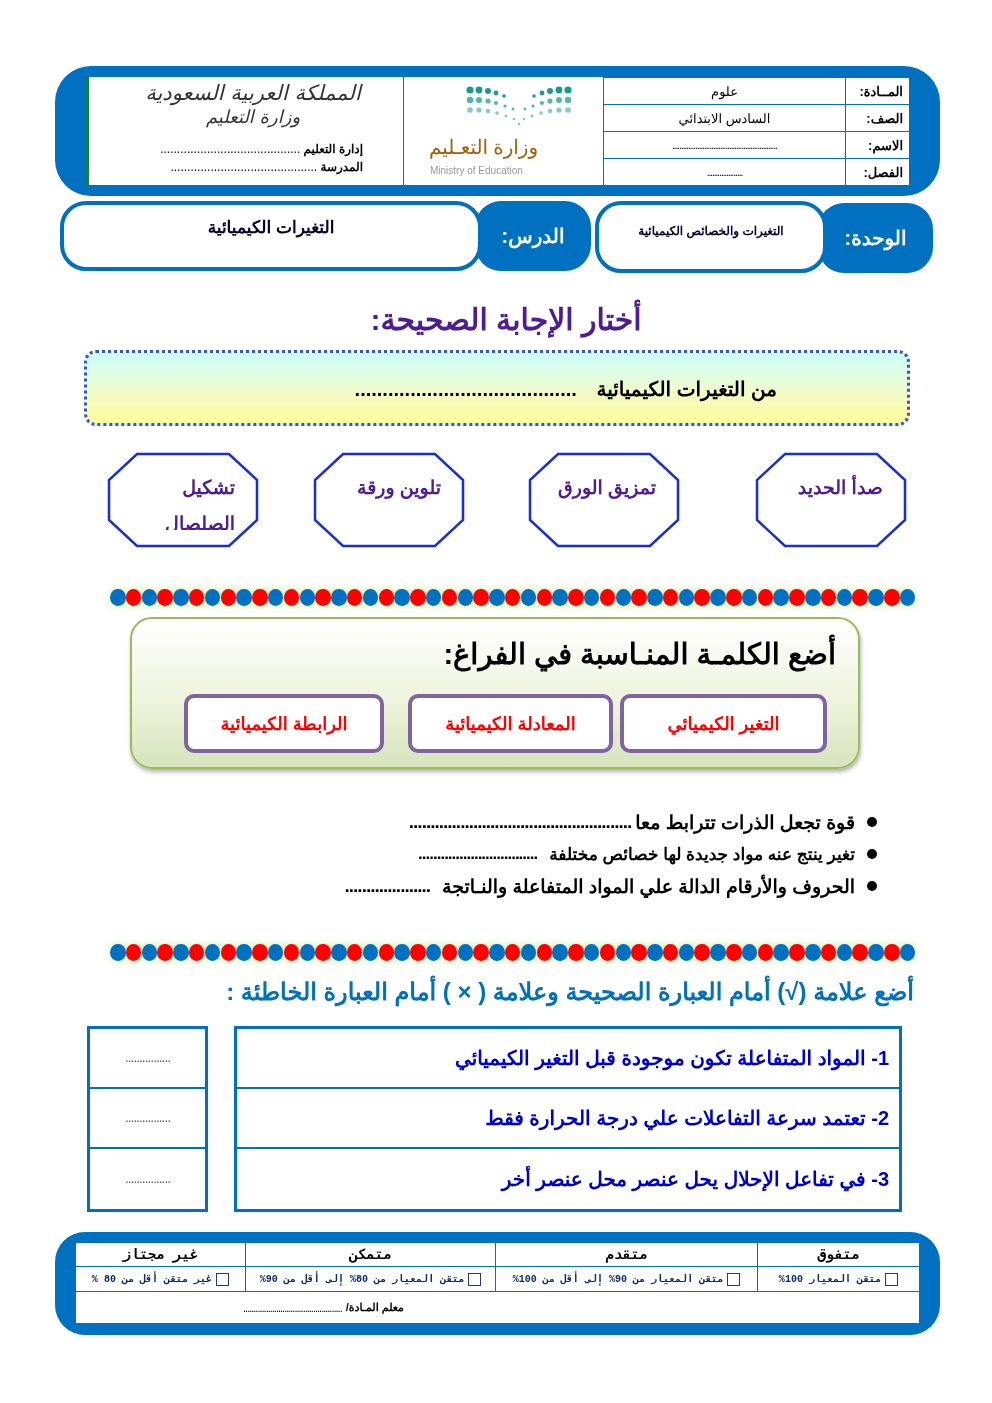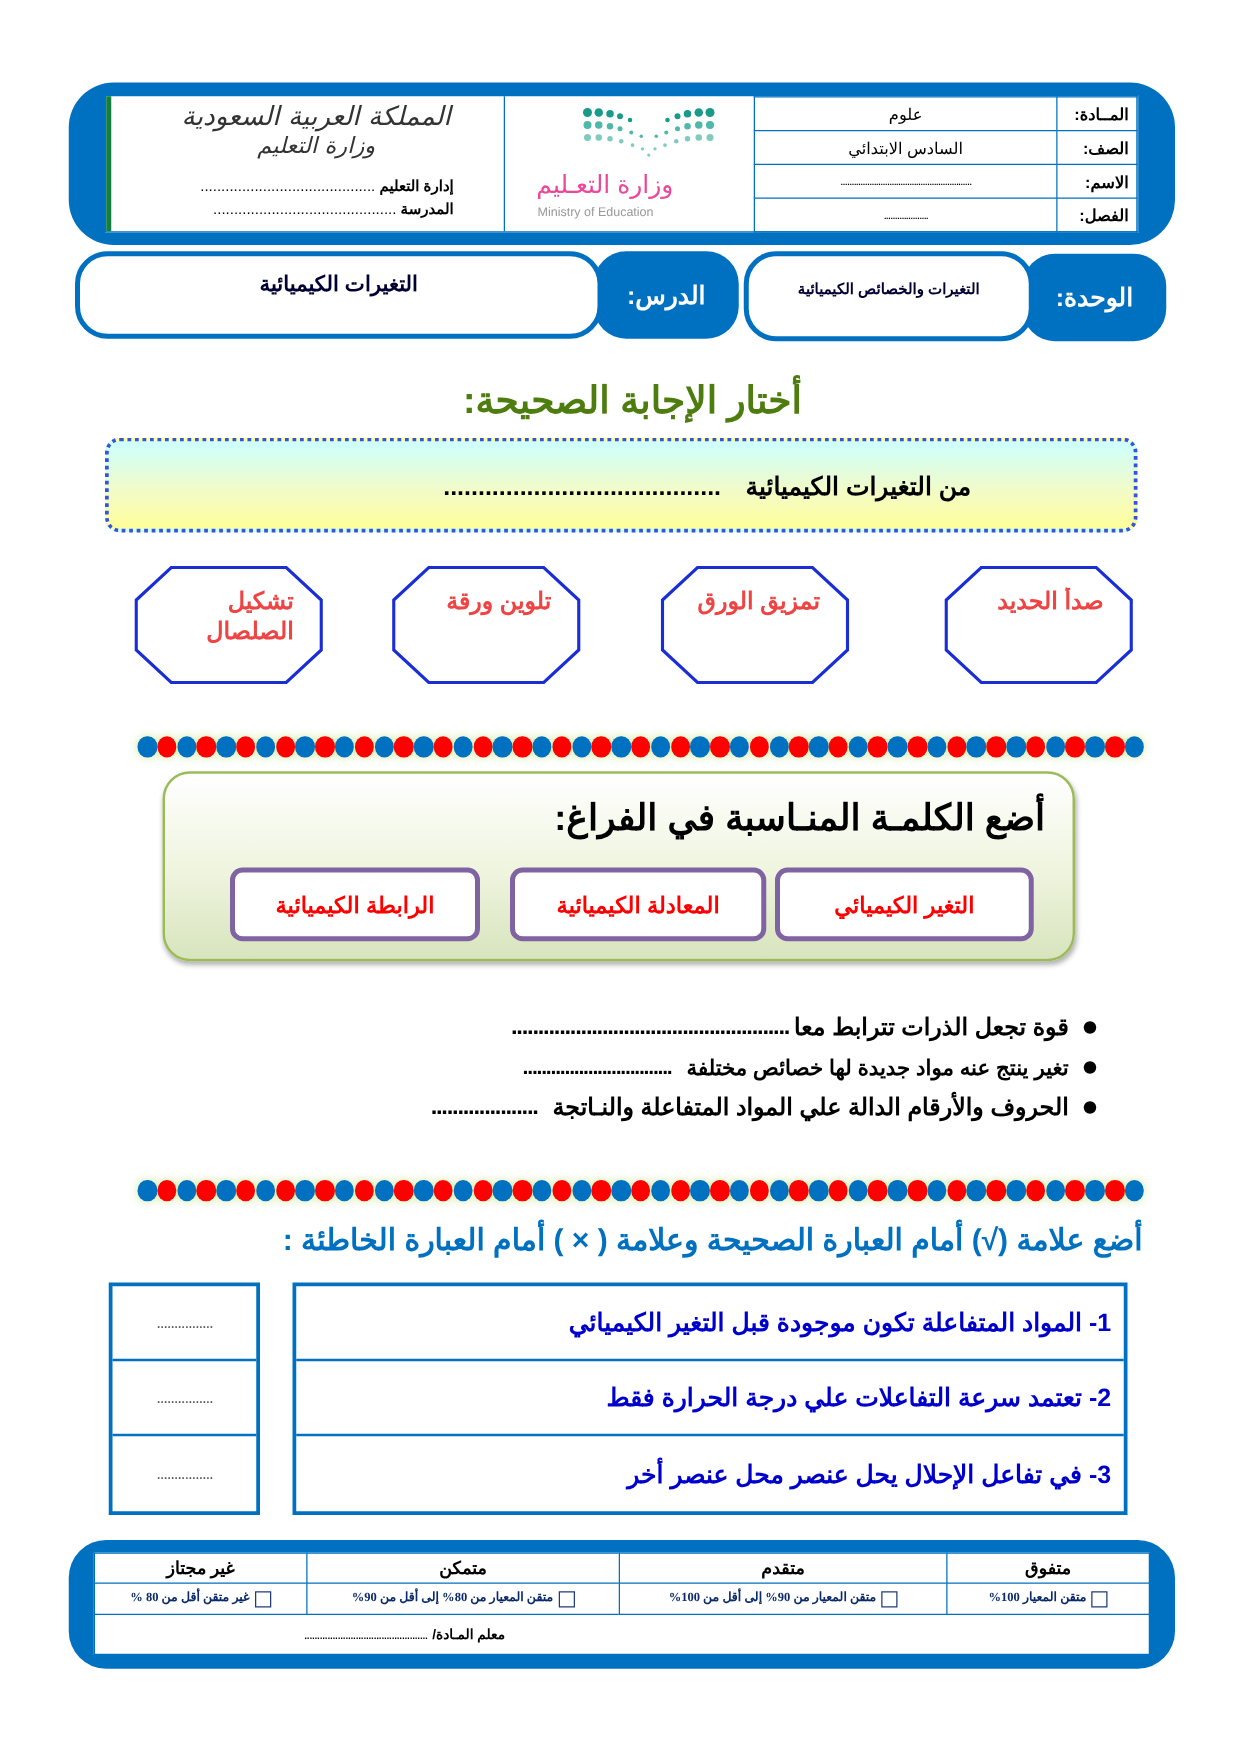--- a/index.html
+++ b/index.html
@@ -28,22 +28,22 @@
       position: absolute; right: 40px; font-size: 12px; font-weight: bold;
       font-family: "Liberation Sans", sans-serif; white-space: nowrap;
     }
     .kingdom-line .dots { font-weight: normal; letter-spacing: -1px; }
     .kl1 { top: 65px; }
     .kl2 { top: 83px; }
 
     .hdr-logo { width: 200px; height: 100%; position: relative; border-left: 1px solid #0070c0; }
     .logo-dots { position: absolute; left: 60px; top: 8px; }
     .logo-ar {
-      position: absolute; left: 25px; top: 58px; font-family: Liberation Sans, sans-serif;
-      font-size: 20px; color: #ec4899; direction: rtl;
+      position: absolute; left: 25px; top: 58px; font-family: Liberation Serif, serif;
+      font-size: 20px; color: #a16207; direction: rtl;
     }
     .logo-en {
       position: absolute; left: 26px; top: 88px; font-family: "Liberation Sans", sans-serif;
       font-size: 10px; color: #999; direction: ltr;
     }
 
     .hdr-info { flex: 1; height: 100%; }
     .info-table { width: 100%; height: 100%; border-collapse: collapse; }
     .info-table td {
       border: 1px solid #0070c0; font-family: "Liberation Sans", sans-serif; font-size: 13px;
@@ -65,42 +65,42 @@
       display: flex; justify-content: center;
     }
     .unit-pill { left: 818px; top: 203px; width: 115px; height: 70px; }
     .unit-value { left: 595px; top: 201px; width: 232px; height: 72px; font-size: 12px; align-items: center; padding-bottom: 12px; }
     .lesson-pill { left: 475px; top: 201px; width: 116px; height: 70px; }
     .lesson-value { left: 60px; top: 201px; width: 422px; height: 70px; font-size: 17px; padding-top: 12px; }
 
     
     .sec1-title {
       position: absolute; left: 0; top: 302px; width: 992px; text-align: center;
-      font-family: "Liberation Sans", sans-serif; font-weight: bold; font-size: 30px; color: #4d7c0f;
+      font-family: "Liberation Sans", sans-serif; font-weight: bold; font-size: 30px; color: #4c1d95;
       padding-left: 20px;
     }
     .question-box {
       position: absolute; left: 84px; top: 350px; width: 826px; height: 76px;
       border: 3px dotted #3355dd; border-radius: 12px;
       background: linear-gradient(to bottom, #ccffff 0%, #f4fbc4 60%, #ffff99 100%);
     }
     .question-text {
       position: absolute; right: 130px; top: 24px; font-family: "Liberation Sans", sans-serif;
       font-weight: bold; font-size: 20px; white-space: nowrap;
     }
     .question-text .dots { letter-spacing: -1px; margin-right: 14px; }
 
     .octagon {
       position: absolute; top: 452px; width: 152px; height: 96px; cursor: pointer;
     }
     .octagon svg { position: absolute; left: 0; top: 0; }
     .oct-label {
       position: absolute; right: 24px; top: 18px; width: 100px; height: 60px; overflow: hidden;
       text-align: right; font-family: "Liberation Sans", sans-serif; font-weight: bold;
-      font-size: 19px; color: #ef4444; line-height: 24px;
+      font-size: 19px; color: #4c1d95; line-height: 36px;
     }
     .oct-1 { left: 755px; }
     .oct-2 { left: 528px; }
     .oct-3 { left: 313px; }
     .oct-4 { left: 107px; }
 
     
     .beads {
       position: absolute; left: 110px; width: 808px; height: 24px; display: flex; align-items: center;
       filter: drop-shadow(0 0 4px #cfe89a);
@@ -172,21 +172,21 @@
     
     .footer-frame {
       position: absolute; left: 55px; top: 1232px; width: 885px; height: 103px;
       background: #0070c0; border-radius: 30px;
     }
     .footer-inner {
       position: absolute; left: 75px; top: 1242px; width: 845px; height: 82px; background: #fff;
     }
     .rubric { width: 100%; border-collapse: collapse; }
     .rubric td {
-      border: 1px solid #0070c0; font-family: Liberation Serif, serif; text-align: center;
+      border: 1px solid #0070c0; font-family: Liberation Mono, monospace; text-align: center;
     }
     .rubric .head td { height: 24px; font-size: 14px; font-weight: bold; color: #000; }
     .rubric .crit td { height: 25px; font-size: 10px; color: #0a2a6a; font-weight: bold; white-space: nowrap; }
     .chk {
       display: inline-block; width: 13px; height: 13px; border: 1.5px solid #1f3c7a;
       vertical-align: middle; margin-left: 4px; cursor: pointer; background: #fff;
     }
     .teacher-row { height: 32px; display: flex; align-items: center; padding-right: 515px;
       font-family: "Liberation Sans", sans-serif; font-size: 11px; font-weight: bold; white-space: nowrap;
       border: 1px solid #0070c0; border-top: none;

